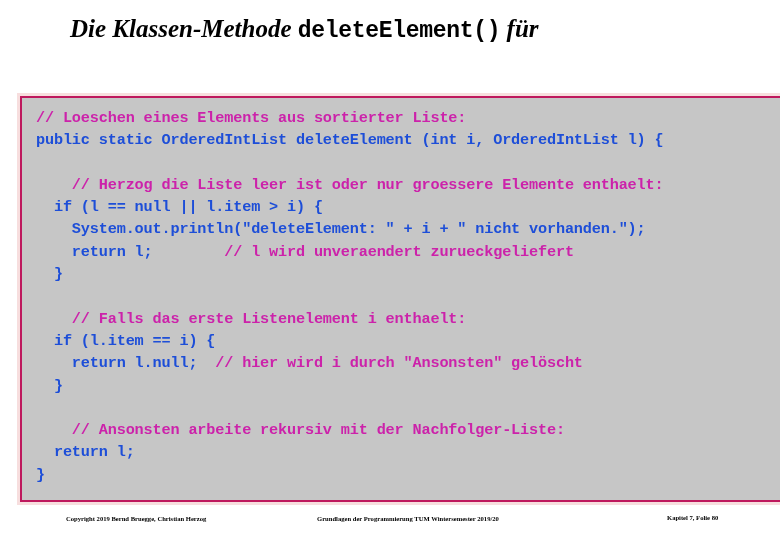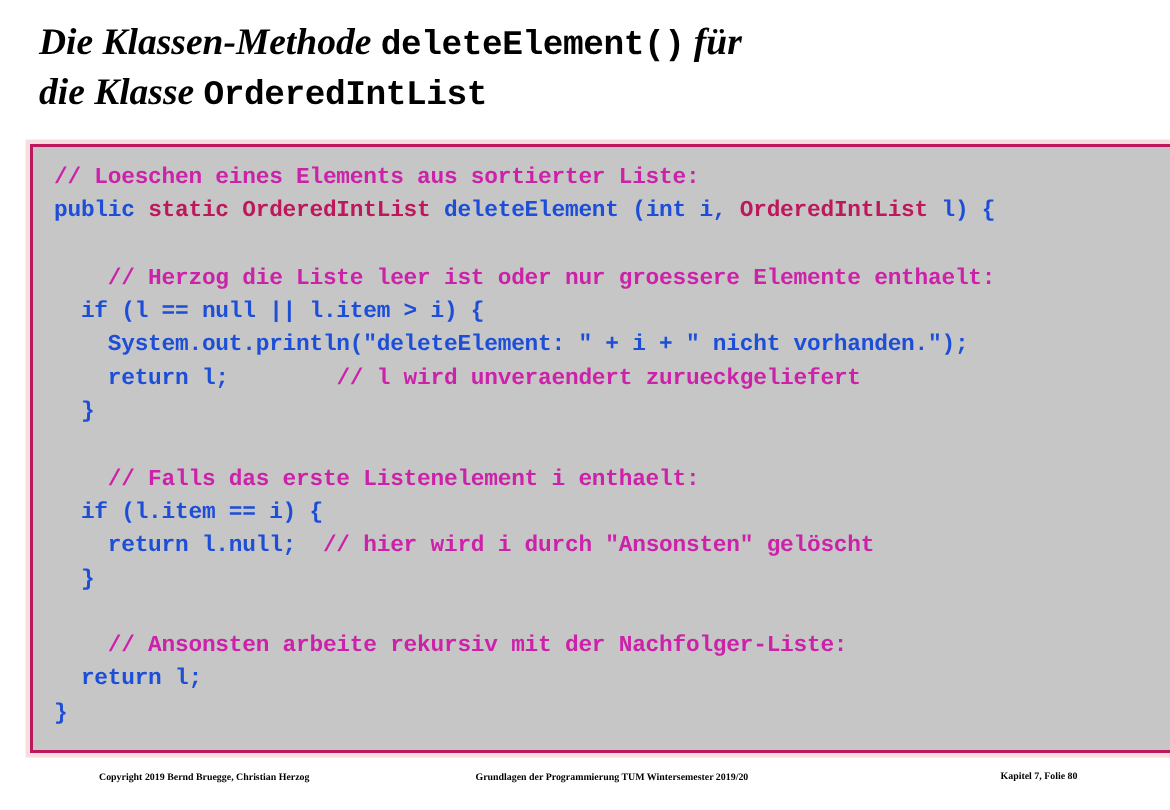--- a/index.html
+++ b/index.html
@@ -29,20 +29,21 @@
   }
   .title-line {
     font-family: "Liberation Serif", serif;
     font-style: italic;
     font-weight: 700;
     font-size: 25px;
     line-height: 31px;
     color: #000000;
     white-space: nowrap;
     letter-spacing: 0px;
+    margin-left: 44px;
   }
   .title-line .mono {
     font-family: "Liberation Mono", monospace;
     font-style: normal;
     font-weight: 700;
     font-size: 23px;
     letter-spacing: -0.3px;
   }
 
   
@@ -66,21 +67,21 @@
     font-size: 15.2px;
     line-height: 22.3px;
     color: #000000;
     white-space: pre;
     letter-spacing: -0.15px;
   }
   .code-line.blank {
     height: 22.3px;
   }
   .tok-comment { color: #cc22aa; }
-  .tok-type    { color: #be185d; }
+  .tok-type    { color: #1d4ed8; }
   .tok-plain   { color: #1d4ed8; }
 
   
   .footer {
     position: absolute;
     left: 0;
     top: 510px;
     width: 780px;
     height: 22px;
   }
@@ -97,21 +98,20 @@
   .footer-center { left: 317px; top: 4px; }
   .footer-right  { left: 667px; top: 3px; }
 </style>
 </head>
 <body>
 
 <div class="slide">
 
   <div class="title-area">
     <div class="title-line"><span>Die Klassen-Methode </span><span class="mono">deleteElement()</span><span> für</span></div>
-    <div class="title-line"><span>die Klasse </span><span class="mono">OrderedIntList</span></div>
   </div>
 
   <div class="code-panel">
     <div class="code-inner" id="code-inner">
         <div class="code-line"><span class="tok-comment">// Loeschen eines Elements aus sortierter Liste:</span></div>
         <div class="code-line"><span class="tok-plain">public </span><span class="tok-type">static OrderedIntList</span><span class="tok-plain"> deleteElement (int i, </span><span class="tok-type">OrderedIntList</span><span class="tok-plain"> l) {</span></div>
         <div class="code-line blank">&nbsp;</div>
         <div class="code-line"><span class="tok-comment">    // Herzog die Liste leer ist oder nur groessere Elemente enthaelt:</span></div>
         <div class="code-line"><span class="tok-plain">  if (l == null || l.item &gt; i) {</span></div>
         <div class="code-line"><span class="tok-plain">    System.out.println("deleteElement: " + i + " nicht vorhanden.");</span></div>

